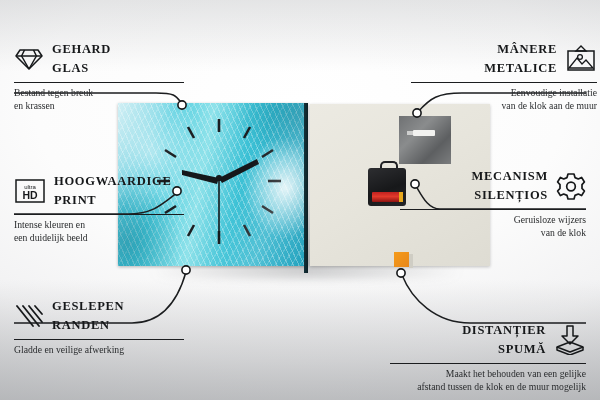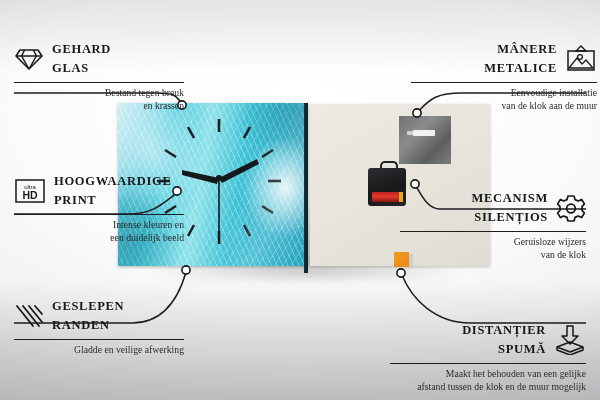--- a/index.html
+++ b/index.html
@@ -86,35 +86,35 @@
   #leaders{position:absolute;inset:0;pointer-events:none;}
 
   
   .callout{position:absolute;}
   .callout .head{display:flex;align-items:center;gap:8px;}
   .callout.right .head{justify-content:flex-end;}
   .title{font-size:12.5px;line-height:19px;letter-spacing:.7px;
     color:#16181a;font-weight:bold;text-transform:uppercase;white-space:pre-line;}
   .callout.right .title{text-align:right;}
   .rule{height:1.4px;background:#1b1d1f;margin:4px 0 4px 0;}
-  .desc{font-size:9.7px;line-height:12.4px;color:#2a2c2e;white-space:pre-line;text-align:right;}
+  .desc{font-size:9.7px;line-height:12.4px;color:#2a2c2e;white-space:pre-line;}
   .callout.right .desc{text-align:right;}
   .ico{flex:0 0 auto;display:block;}
 
   
   #c-glass{left:14px;top:40px;width:170px;}
   #c-glass .rule{width:170px;}
   #c-print{left:14px;top:172px;width:170px;}
   #c-print .rule{width:170px;}
   #c-edges{left:14px;top:281px;width:170px;margin-top:16px;}
   #c-edges .rule{width:170px;}
 
   #c-handles{right:3px;top:40px;width:186px;}
   #c-handles .rule{width:186px;}
-  #c-mech{right:14px;top:189px;width:186px;}
+  #c-mech{right:14px;top:167px;width:186px;}
   #c-mech .rule{width:186px;}
   #c-spacer{right:14px;top:281px;width:196px;margin-top:40px;}
   #c-spacer .rule{width:196px;}
 </style>
 </head>
 <body>
 
 <div id="stage">
 
   <div class="bg-base"></div>

